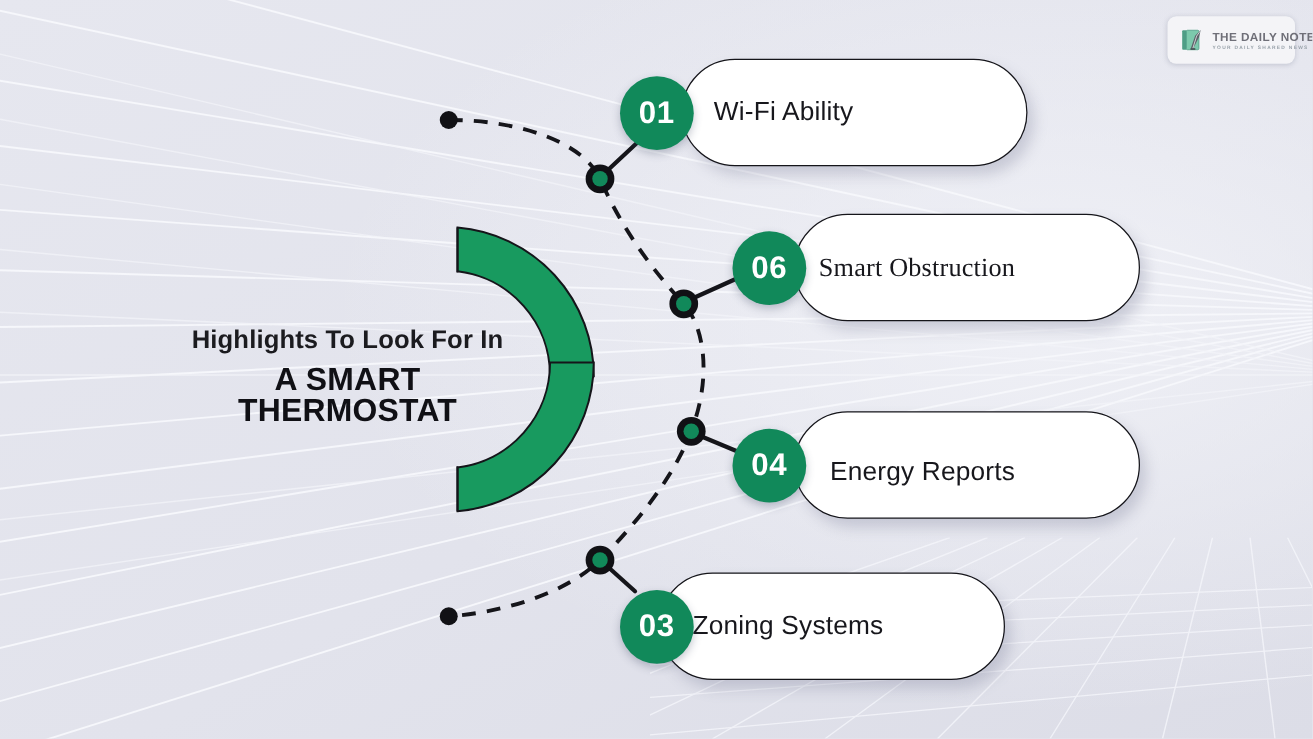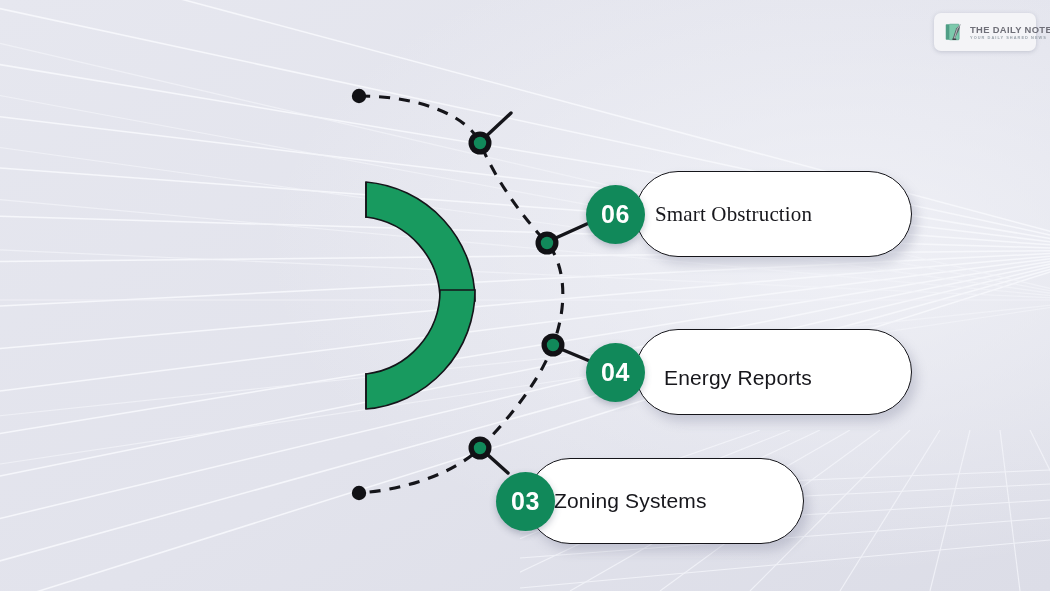--- a/index.html
+++ b/index.html
@@ -261,31 +261,39 @@
     <g>
       <circle cx="553" cy="345" r="11.5" fill="#111115"></circle>
       <circle cx="553" cy="345" r="6.2" fill="#11895a"></circle>
     </g>
     <g>
       <circle cx="480" cy="448" r="11.5" fill="#111115"></circle>
       <circle cx="480" cy="448" r="6.2" fill="#11895a"></circle>
     </g>
   </svg>
 
-
+  <div class="headline">
+    <span class="line1">Highlights To Look For In</span>
+    <span class="line2">A SMART THERMOSTAT</span>
+  </div>
+
+  <div class="card card-1">
+    <span class="card-label">Wi-Fi Ability</span>
+  </div>
   <div class="card card-2">
     <span class="card-label">Smart Obstruction</span>
   </div>
   <div class="card card-3">
     <span class="card-label">Energy Reports</span>
   </div>
   <div class="card card-4">
     <span class="card-label">Zoning Systems</span>
   </div>
 
+  <div class="badge badge-1">01</div>
   <div class="badge badge-2">06</div>
   <div class="badge badge-3">04</div>
   <div class="badge badge-4">03</div>
 
   <div class="logo">
     <svg class="logo-mark" viewBox="0 0 24 24" xmlns="http://www.w3.org/2000/svg">
       <rect x="3" y="3.5" width="4" height="17" rx="0.8" fill="#4f9e86"></rect>
       <rect x="6.6" y="3.5" width="11" height="17" rx="1" fill="#7cc9ac"></rect>
       <rect x="6.6" y="3.5" width="11" height="17" rx="1" fill="none" stroke="#4f9e86" stroke-width="0.7"></rect>
       <path d="M10.5 19.5 L14.3 8.2 L19.2 3.2 L17.6 9.6 L12.6 19.5 Z" fill="#5c6168"></path>

